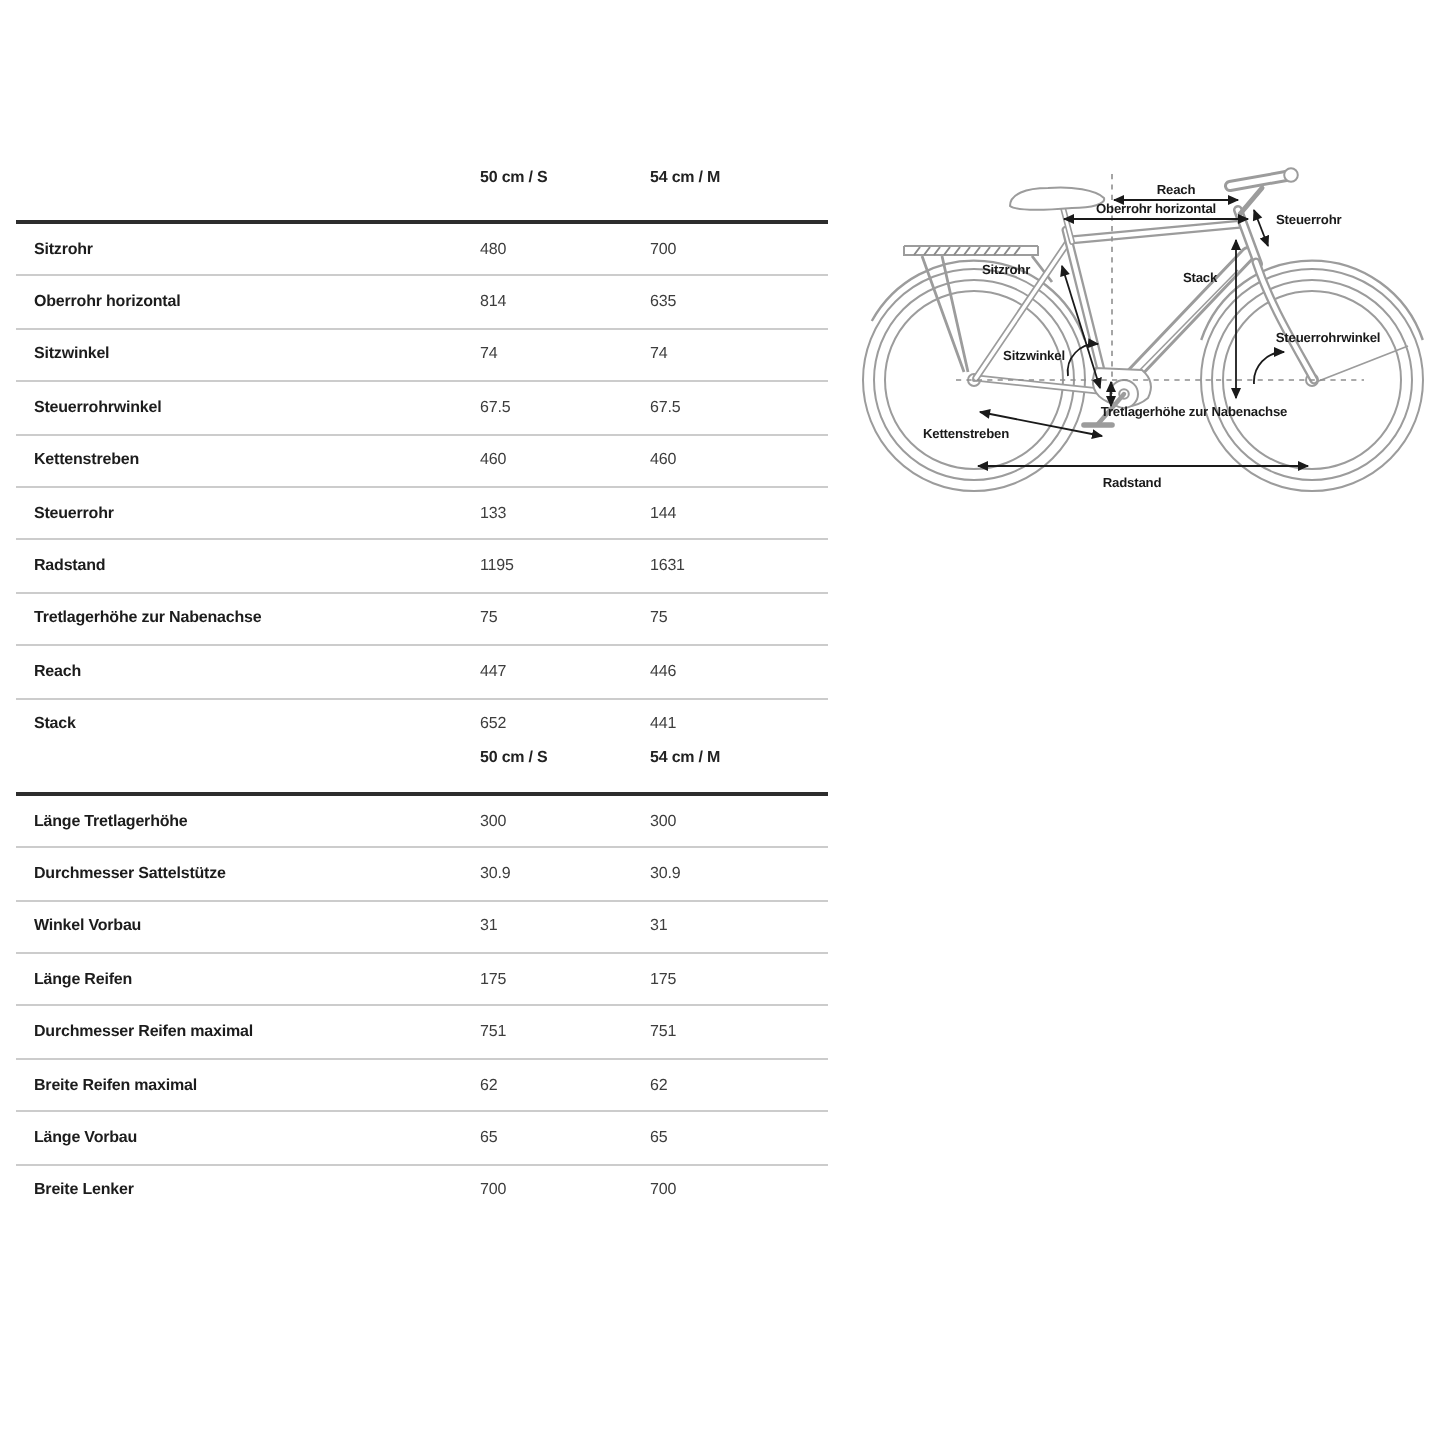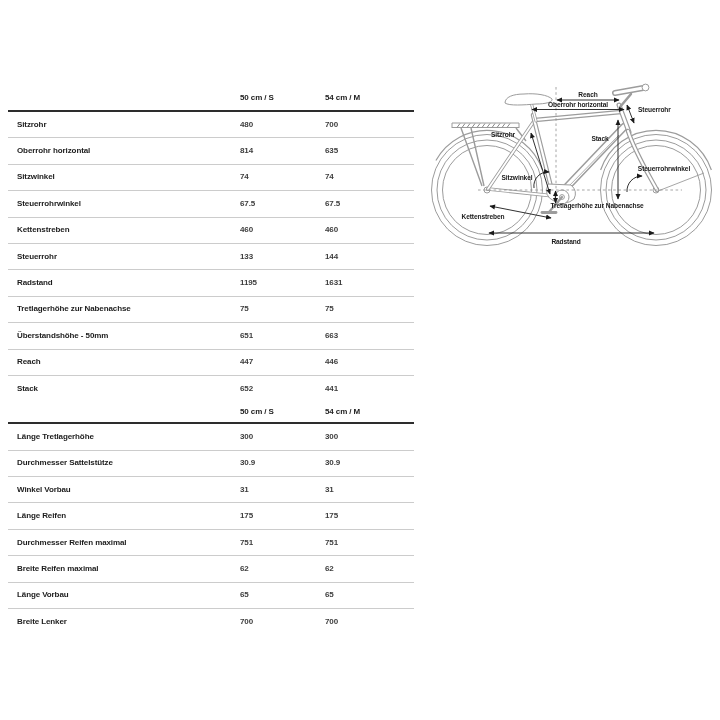--- a/index.html
+++ b/index.html
@@ -5,26 +5,26 @@
   html,body{margin:0;padding:0;}
   body{
     width:720px;height:720px;position:relative;background:#ffffff;
     font-family:"Liberation Sans",sans-serif;overflow:hidden;
   }
   
   .geo-table{
     position:absolute;left:8px;top:85px;width:406px;
     font-size:8px;letter-spacing:-0.1px;line-height:1;
   }
-  .hdr{display:flex;align-items:center;height:25px;border-bottom:2px solid #2d2d2d;}
+  .hdr{display:flex;align-items:flex-start;height:25px;border-bottom:2px solid #2d2d2d;}
   .hdr.h2{height:21px;}
   .trow{display:flex;align-items:center;height:25.4px;border-bottom:1px solid #cccccc;}
   [data-rows] .trow:last-child{border-bottom:none;}
   .c-label{width:224px;padding-left:9px;box-sizing:border-box;font-weight:700;color:#1c1c1c;}
-  .c-val{width:85px;padding-left:8px;box-sizing:border-box;color:#3d3d3d;font-weight:700;}
+  .c-val{width:85px;padding-left:8px;box-sizing:border-box;color:#3d3d3d;font-weight:400;}
   .hdr .c-val{font-weight:700;color:#222222;}
   
   svg.bike{position:absolute;left:430px;top:78px;}
   .lbl{font-family:"Liberation Sans",sans-serif;font-size:6.6px;font-weight:700;
        fill:#1a1a1a;letter-spacing:-0.1px;}
   .dim{stroke:#1a1a1a;stroke-width:0.9;fill:none;}
   .dash{stroke:#8f8f8f;stroke-width:0.8;stroke-dasharray:2.6 2.6;fill:none;}
   .bo{stroke:#9c9c9c;fill:none;stroke-linecap:round;}
   .bi{stroke:#ffffff;fill:none;stroke-linecap:round;}
   .bw{stroke:#9c9c9c;fill:none;}
@@ -75,25 +75,20 @@
       </div>
       <div class="trow">
         <div class="c-label">Radstand</div>
         <div class="c-val">1195</div>
         <div class="c-val">1631</div>
       </div>
       <div class="trow">
         <div class="c-label">Tretlagerhöhe zur Nabenachse</div>
         <div class="c-val">75</div>
         <div class="c-val">75</div>
-      </div>
-      <div class="trow">
-        <div class="c-label">Überstandshöhe - 50mm</div>
-        <div class="c-val">651</div>
-        <div class="c-val">663</div>
       </div>
       <div class="trow">
         <div class="c-label">Reach</div>
         <div class="c-val">447</div>
         <div class="c-val">446</div>
       </div>
       <div class="trow">
         <div class="c-label">Stack</div>
         <div class="c-val">652</div>
         <div class="c-val">441</div>

